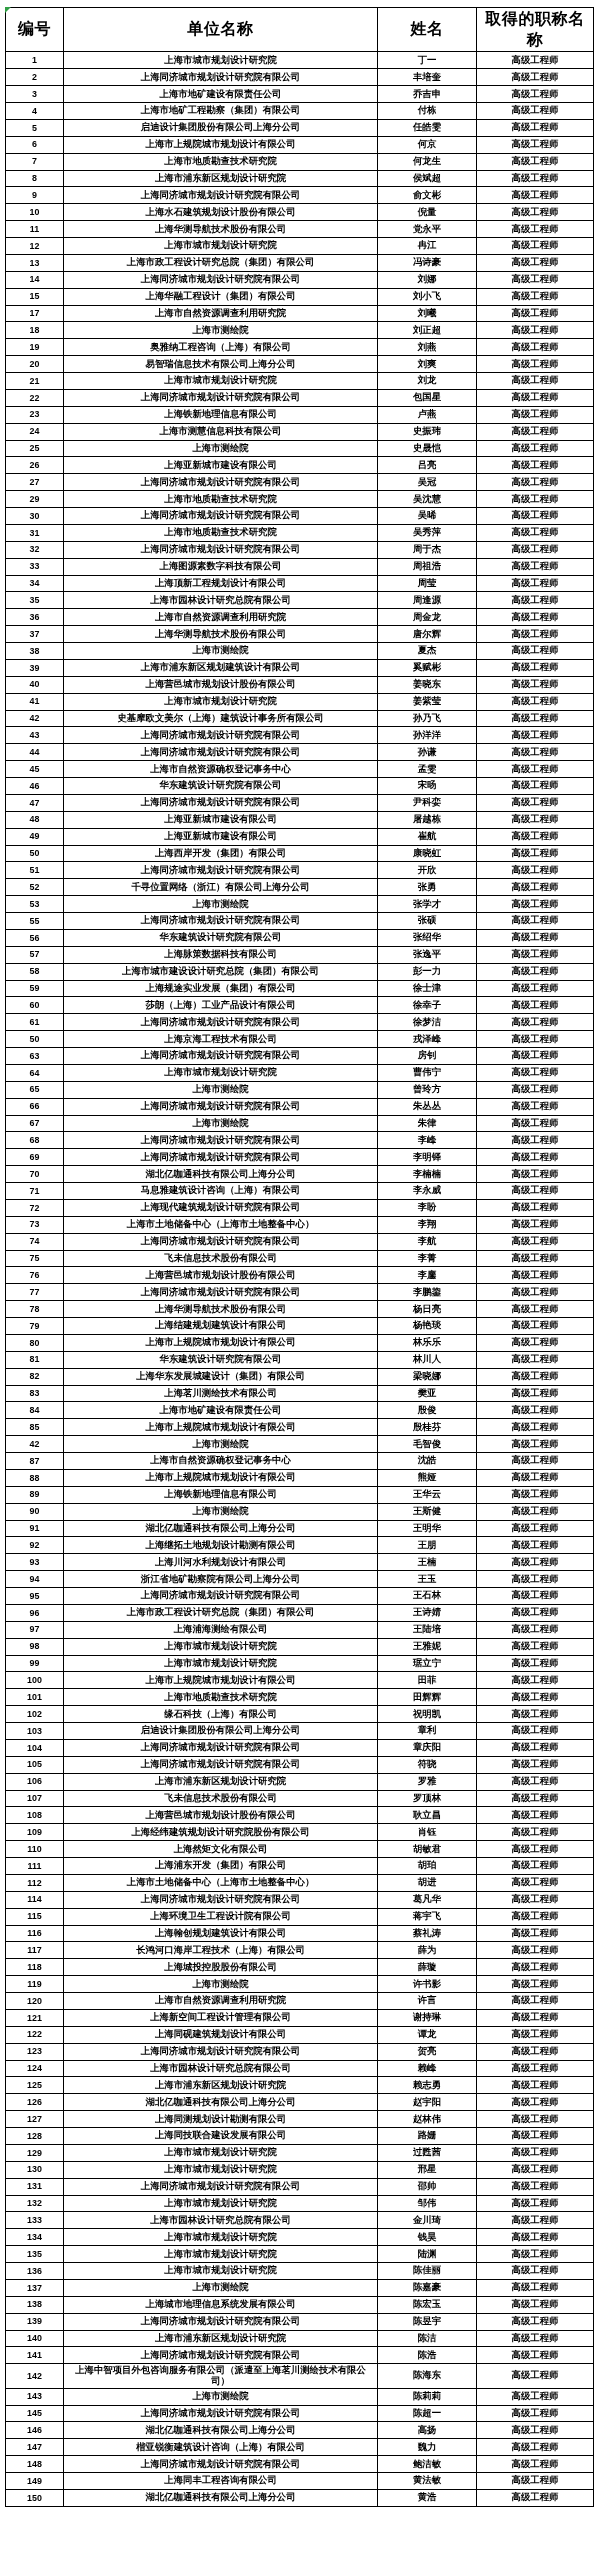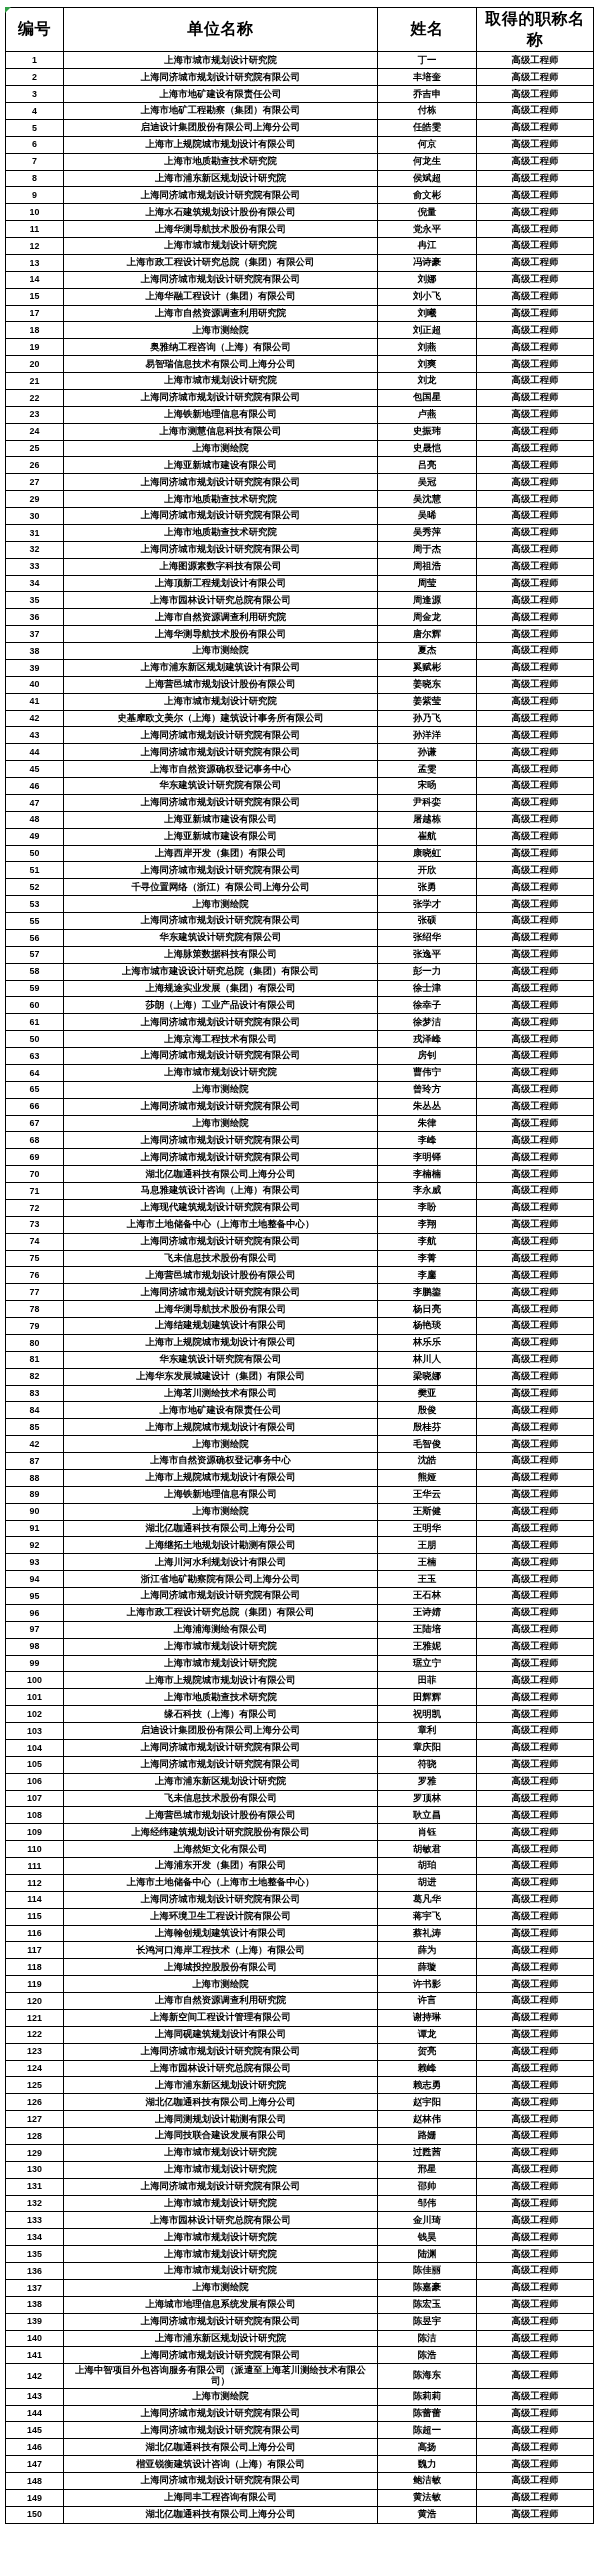--- a/index.html
+++ b/index.html
@@ -907,26 +907,20 @@
           <td>陈海东</td>
           <td>高级工程师</td>
         </tr>
         <tr>
           <td class="cell-id">143</td>
           <td>上海市测绘院</td>
           <td>陈莉莉</td>
           <td>高级工程师</td>
         </tr>
         <tr>
-          <td class="cell-id">144</td>
-          <td>上海同济城市规划设计研究院有限公司</td>
-          <td>陈蕾蕾</td>
-          <td>高级工程师</td>
-        </tr>
-        <tr>
           <td class="cell-id">145</td>
           <td>上海同济城市规划设计研究院有限公司</td>
           <td>陈超一</td>
           <td>高级工程师</td>
         </tr>
         <tr>
           <td class="cell-id">146</td>
           <td>湖北亿咖通科技有限公司上海分公司</td>
           <td>高扬</td>
           <td>高级工程师</td>

